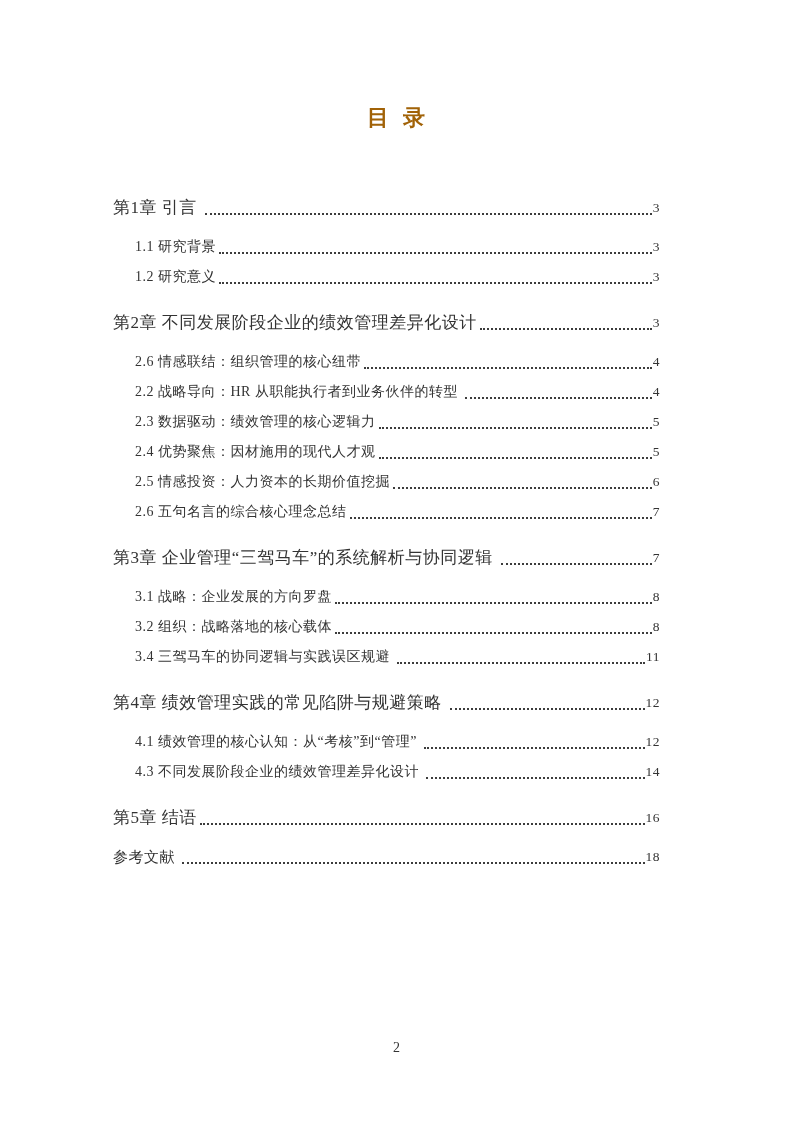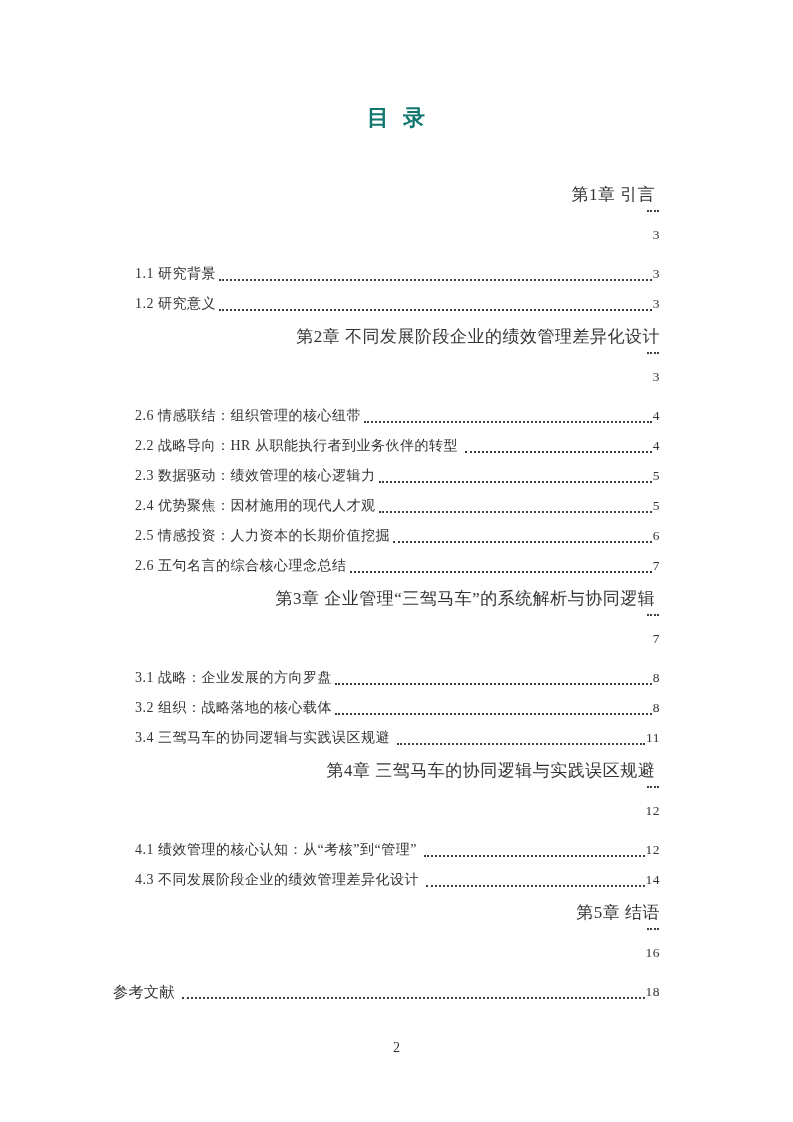--- a/index.html
+++ b/index.html
@@ -14,44 +14,43 @@
   }
   .doc-title {
     position: absolute;
     top: 103px;
     left: 0;
     width: 100%;
     margin: 0;
     text-align: center;
     font-size: 22px;
     font-weight: 700;
-    color: #0f766e;
+    color: #a16207;
     letter-spacing: 1px;
     white-space: pre;
   }
   .toc {
     position: absolute;
     top: 177px;
     left: 113px;
     width: 547px;
   }
   .toc-row {
     display: flex;
     align-items: flex-end;
   }
   .toc-row .toc-label {
     white-space: pre;
     letter-spacing: 0.5px;
   }
   .toc-row.chapter {
     font-size: 17px;
     line-height: 30px;
-    margin-top: 3px;
+    margin-top: 16px;
     margin-bottom: 9px;
-    flex-direction: column;
   }
   .toc-row.sub {
     font-size: 14px;
     line-height: 30px;
     padding-left: 22px;
   }
   .toc-row.ref {
     font-size: 15px;
     line-height: 30px;
     margin-top: 2px;
@@ -165,21 +164,21 @@
   </div>
 
 
   <div class="toc-row sub">
     <span class="toc-label">3.4 三驾马车的协同逻辑与实践误区规避 </span>
     <span class="toc-leader"></span>
     <span class="toc-page">11</span>
   </div>
 
   <div class="toc-row chapter">
-    <span class="toc-label">第4章 三驾马车的协同逻辑与实践误区规避 </span>
+    <span class="toc-label">第4章 绩效管理实践的常见陷阱与规避策略 </span>
     <span class="toc-leader"></span>
     <span class="toc-page">12</span>
   </div>
 
   <div class="toc-row sub">
     <span class="toc-label">4.1 绩效管理的核心认知：从“考核”到“管理” </span>
     <span class="toc-leader"></span>
     <span class="toc-page">12</span>
   </div>
 

